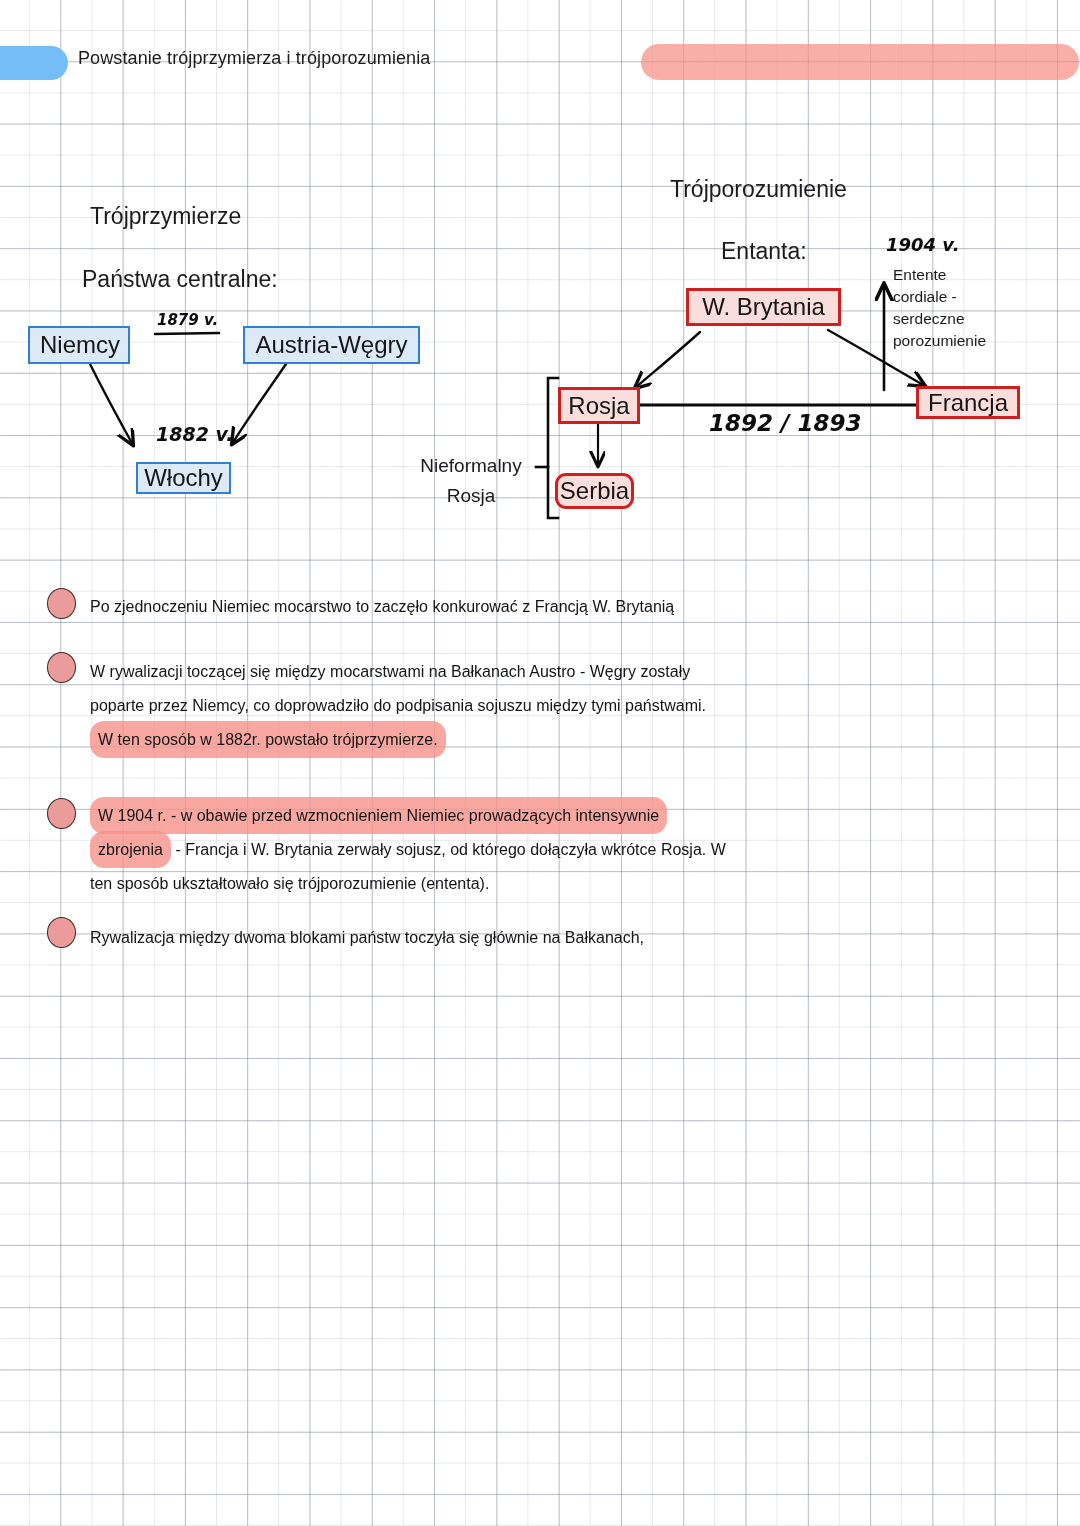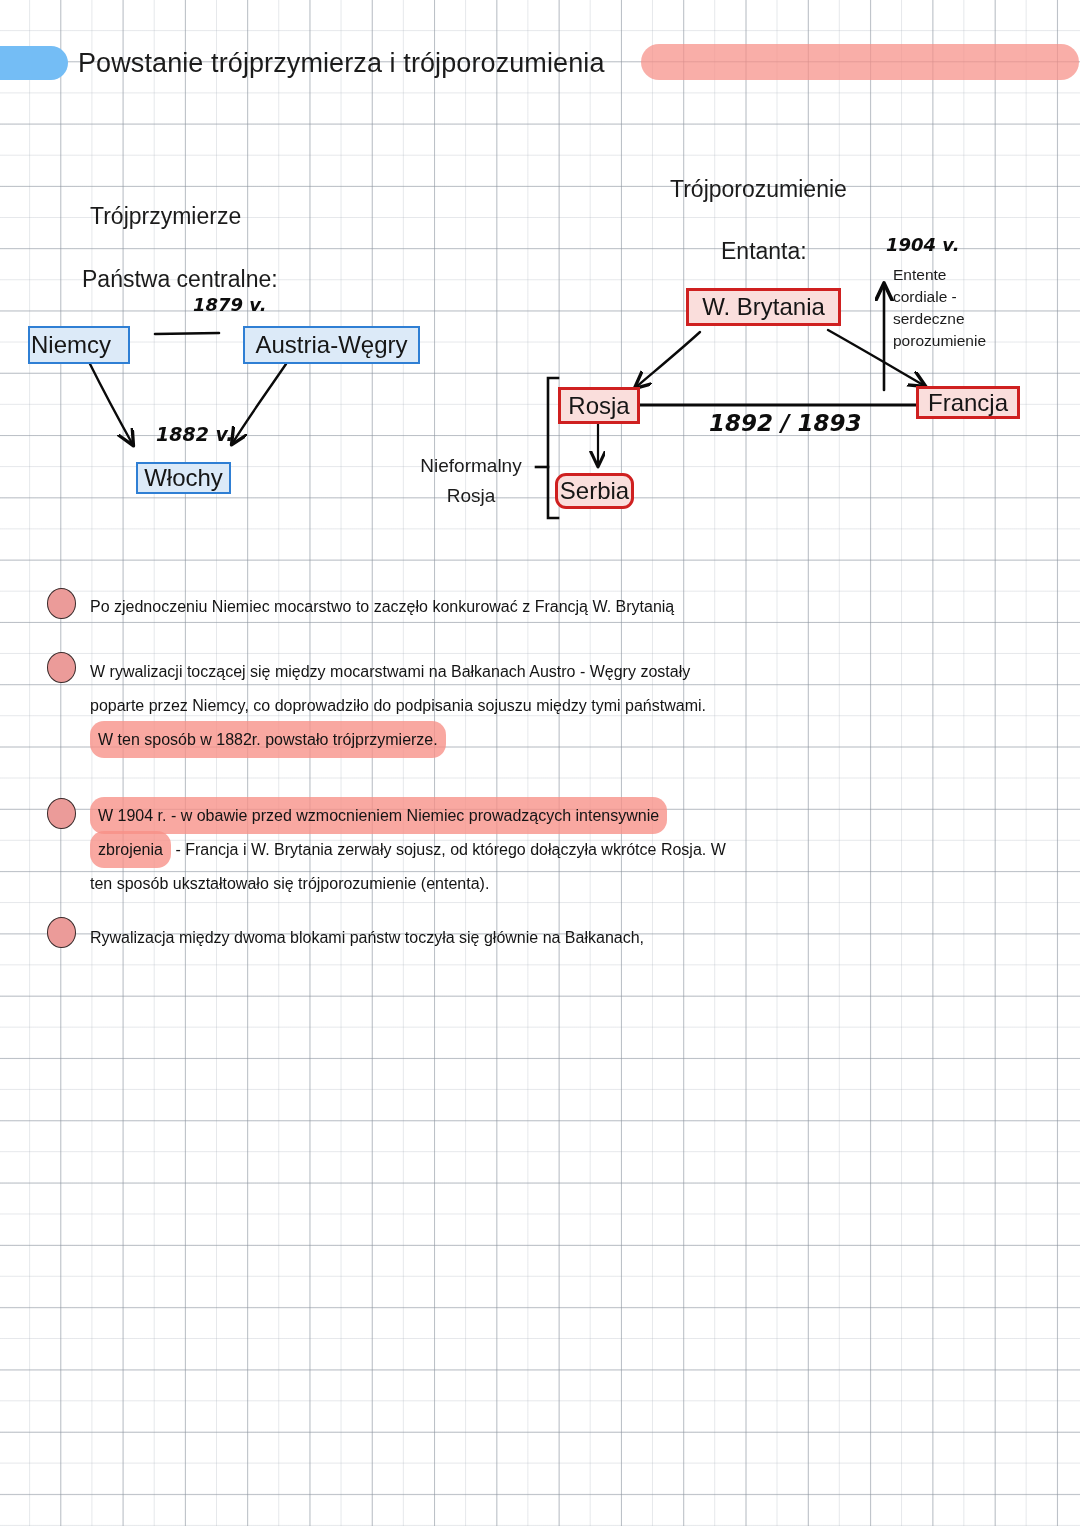--- a/index.html
+++ b/index.html
@@ -45,21 +45,21 @@
     top: 44px;
     width: 438px;
     height: 36px;
     border-radius: 18px;
     background: rgba(247,143,135,0.72);
   }
   .hdr-title {
     position: absolute;
     left: 78px;
     top: 48px;
-    font-size: 27px;
+    font-size: 18px;
     color: #1b1b1b;
     letter-spacing: 0.1px;
     white-space: nowrap;
   }
 
   
   .sec-heading {
     position: absolute;
     font-size: 23px;
     color: #1b1b1b;
@@ -69,21 +69,21 @@
   
   .node {
     position: absolute;
     box-sizing: border-box;
     display: flex;
     align-items: center;
     justify-content: center;
     font-size: 24px;
     color: #161616;
     white-space: nowrap;
-    padding: 0 17px;
+    padding: 0 8px;
   }
   .node.blue {
     background: #dceaf8;
     border: 2px solid #2f7fd4;
   }
   .node.red {
     background: #fadedc;
     border: 3px solid #cf2020;
   }
 
@@ -193,21 +193,21 @@
   <div class="node blue" style="left:28px; top:326px; width:102px; height:38px;justify-content:flex-end;">
     <span>Niemcy</span>
   </div>
   <div class="node blue" style="left:243px; top:326px; width:177px; height:38px;">
     <span>Austria-Węgry</span>
   </div>
   <div class="node blue" style="left:136px; top:462px; width:95px; height:32px;">
     <span>Włochy</span>
   </div>
 
-  <div class="hand" style="left:157px; top:294px; font-size:18px;margin-left:36px;">1879 v.</div>
+  <div class="hand" style="left:157px; top:311px; font-size:15px;">1879 v.</div>
   <div class="hand" style="left:156px; top:423px; font-size:19px;">1882 v.</div>
 
   <div class="sec-heading" style="left:670px; top:176px;">Trójporozumienie</div>
   <div class="sec-heading" style="left:721px; top:238px;">Entanta:</div>
 
   <div class="node red" style="left:686px; top:288px; width:155px; height:38px;">
     <span>W. Brytania</span>
   </div>
   <div class="node red" style="left:558px; top:387px; width:82px; height:37px;">
     <span>Rosja</span>

